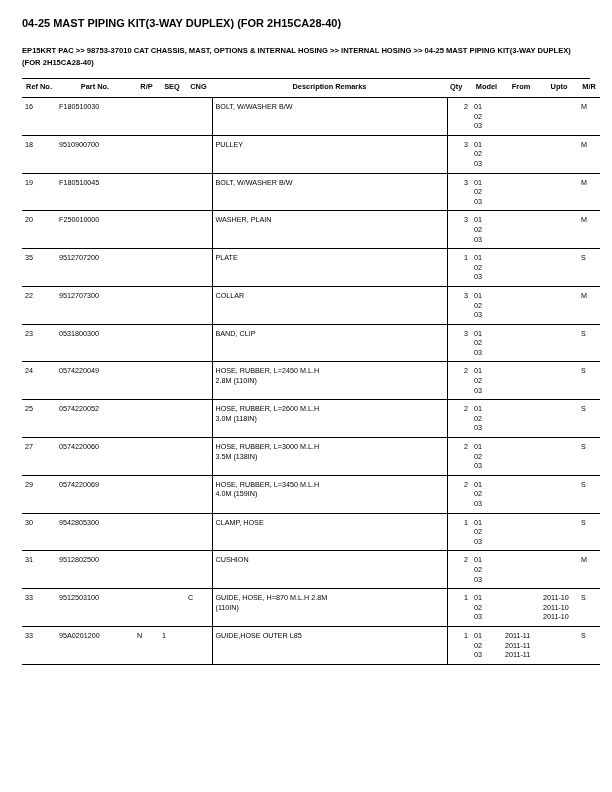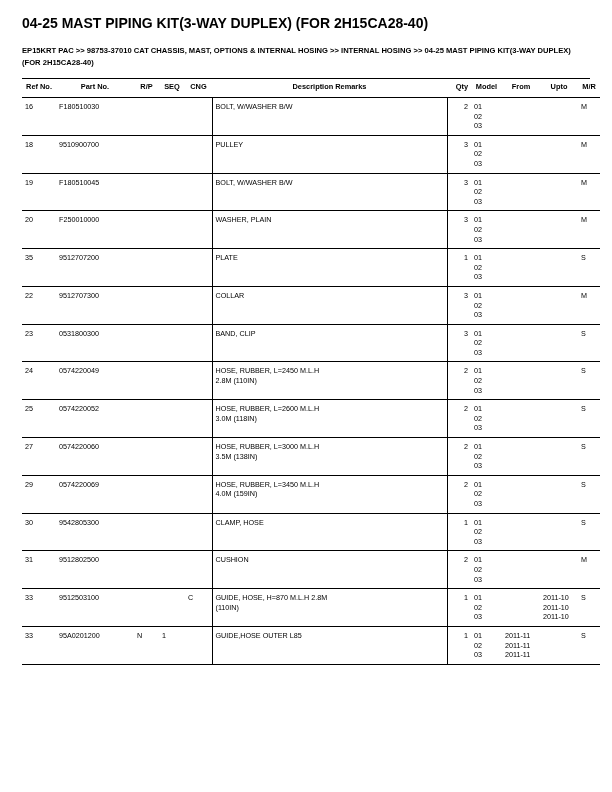--- a/index.html
+++ b/index.html
@@ -14,21 +14,21 @@
     color: #000000;
   }
   .page {
     position: relative;
     width: 612px;
     height: 792px;
     box-sizing: border-box;
     padding: 18px 22px 0 22px;
   }
   .doc-title {
-    font-size: 14px;
+    font-size: 11px;
     font-weight: bold;
     line-height: 11px;
     margin: 0 0 12px 0;
   }
   .breadcrumb {
     font-size: 7.6px;
     font-weight: bold;
     line-height: 11.5px;
     margin: 16px 0 10px 0;
     max-width: 560px;
@@ -58,21 +58,21 @@
 
   table.parts thead th {
     font-size: 7.4px;
     font-weight: bold;
     text-align: center;
     padding: 3px 3px 6px 3px;
     vertical-align: bottom;
     border-bottom: 1.1px solid #000;
   }
   table.parts thead th.num {
-    text-align: right;
+    text-align: left;
   }
   table.parts tbody td {
     padding: 4px 3px 4px 3px;
     vertical-align: top;
     border-bottom: 0.7px solid #000;
     line-height: 9.6px;
   }
   table.parts tbody td.num {
     text-align: right;
   }

